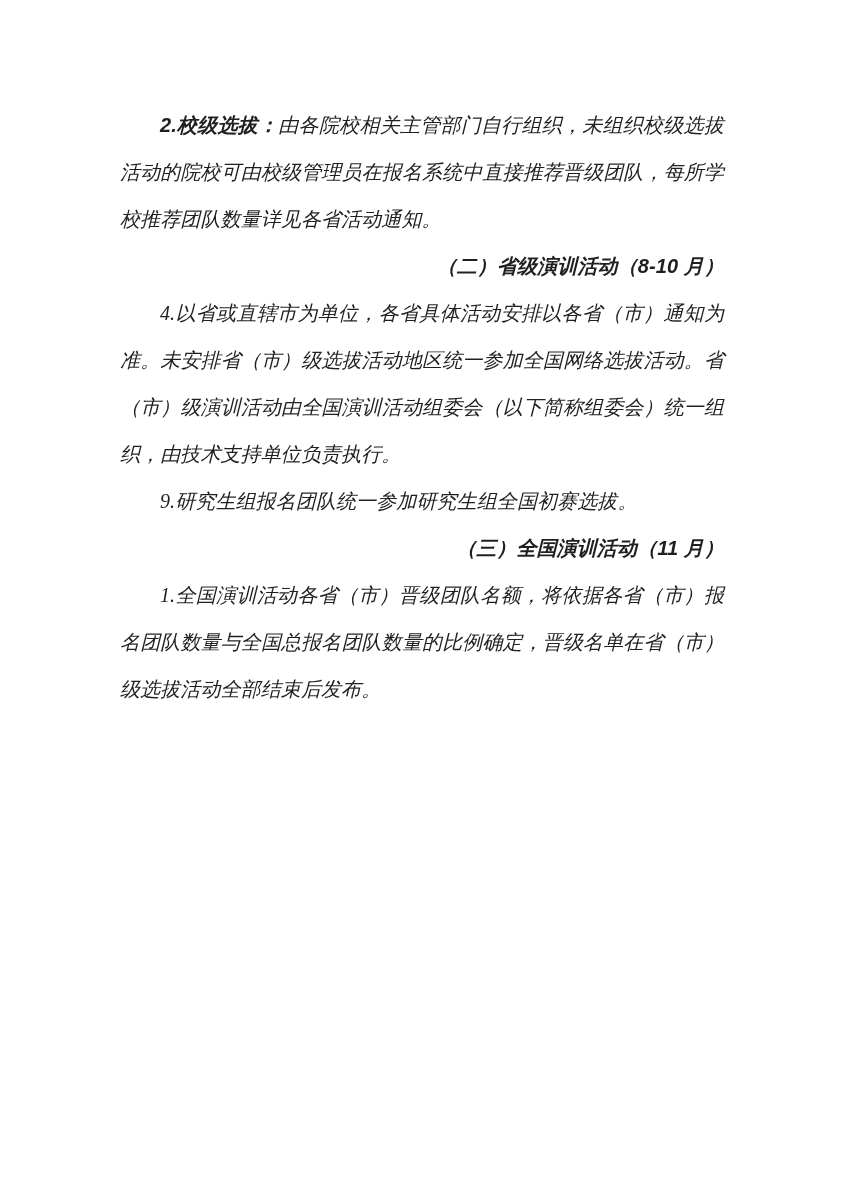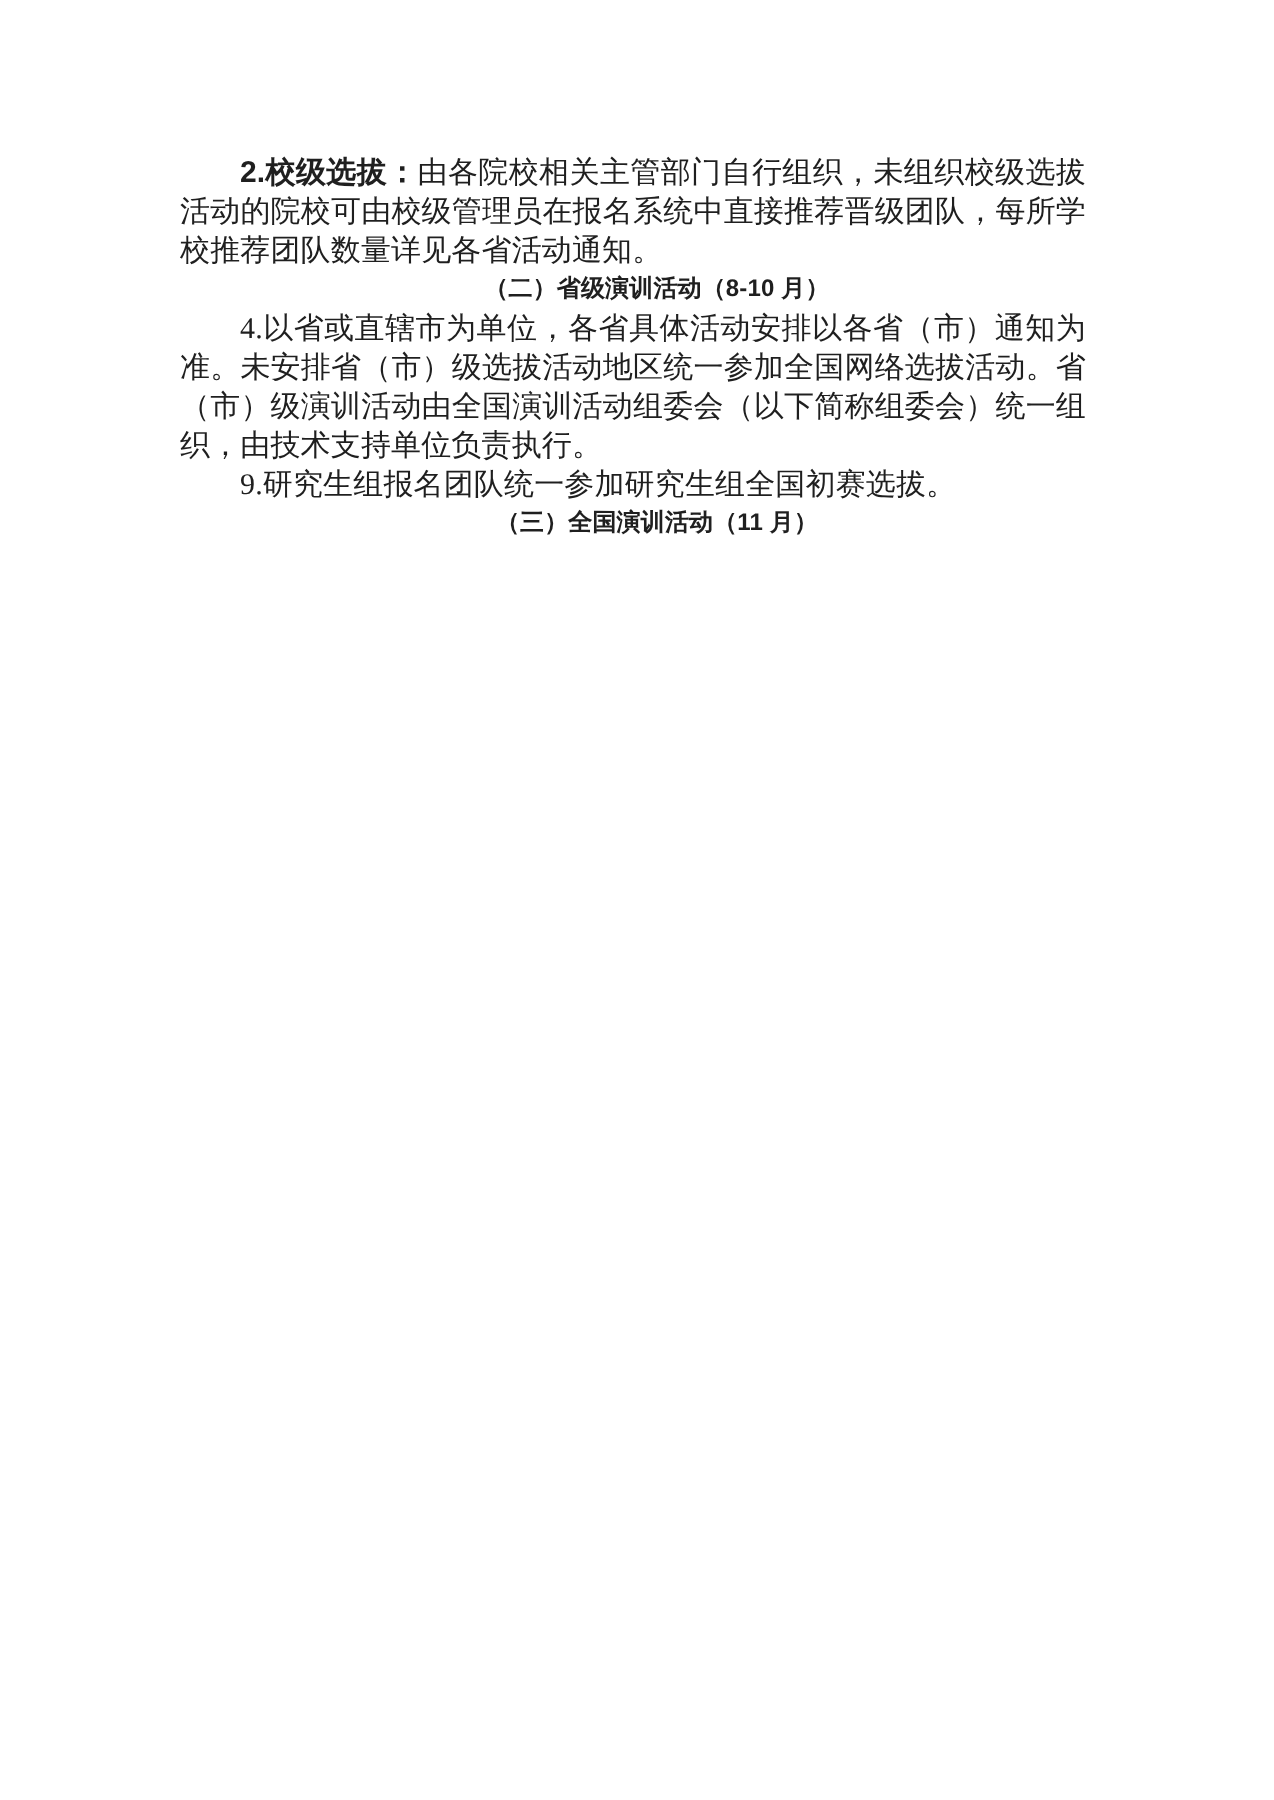--- a/index.html
+++ b/index.html
@@ -17,33 +17,34 @@
     width: 849px;
     height: 1200px;
     padding: 102px 125px 0 120px;
     background: var(--page-bg, #ffffff);
     color: var(--text-color, #1f1f1f);
     overflow: hidden;
   }
   .doc-block {
     margin: 0;
     font-size: 20px;
-    line-height: 26px;
+    line-height: 47px;
     text-indent: 2em;
     text-align: justify;
     text-justify: inter-character;
     font-weight: normal;
     letter-spacing: 0.1px;
     word-break: break-all;
+    font-style: italic;
   }
   .doc-heading {
     font-weight: bold;
-    text-align: center;
+    text-align: right;
     font-family: "Liberation Sans", "DejaVu Sans", sans-serif;
-    font-size: 16px;
+    font-size: 20px;
   }
   .lead {
     font-weight: bold;
     font-family: "Liberation Sans", "DejaVu Sans", sans-serif;
   }
 </style>
 </head>
 <body>
 
 <div class="page">
@@ -51,17 +52,18 @@
   <p class="doc-block"><strong class="lead">2.校级选拔：</strong><span>由各院校相关主管部门自行组织，未组织校级选拔活动的院校可由校级管理员在报名系统中直接推荐晋级团队，每所学校推荐团队数量详见各省活动通知。</span></p>
 
   <h2 class="doc-block doc-heading">（二）省级演训活动（8-10 月）</h2>
 
   <p class="doc-block">4.以省或直辖市为单位，各省具体活动安排以各省（市）通知为准。未安排省（市）级选拔活动地区统一参加全国网络选拔活动。省（市）级演训活动由全国演训活动组委会（以下简称组委会）统一组织，由技术支持单位负责执行。</p>
 
   <p class="doc-block">9.研究生组报名团队统一参加研究生组全国初赛选拔。</p>
 
   <h2 class="doc-block doc-heading">（三）全国演训活动（11 月）</h2>
 
+  <p class="doc-block">1.全国演训活动各省（市）晋级团队名额，将依据各省（市）报名团队数量与全国总报名团队数量的比例确定，晋级名单在省（市）级选拔活动全部结束后发布。</p>
 
 
 
 
 </div>
 
 </body></html>

